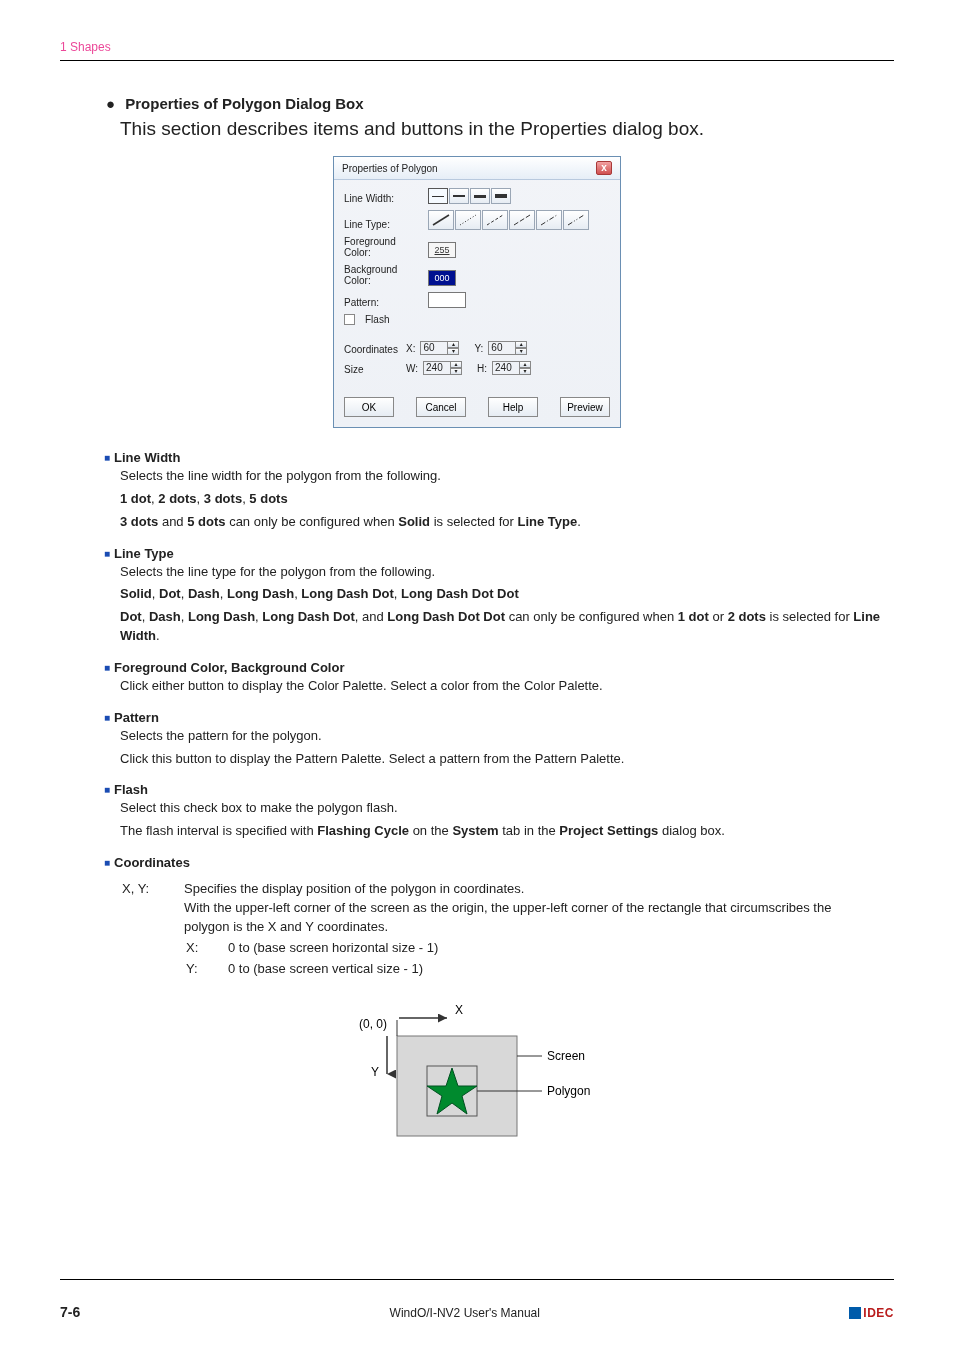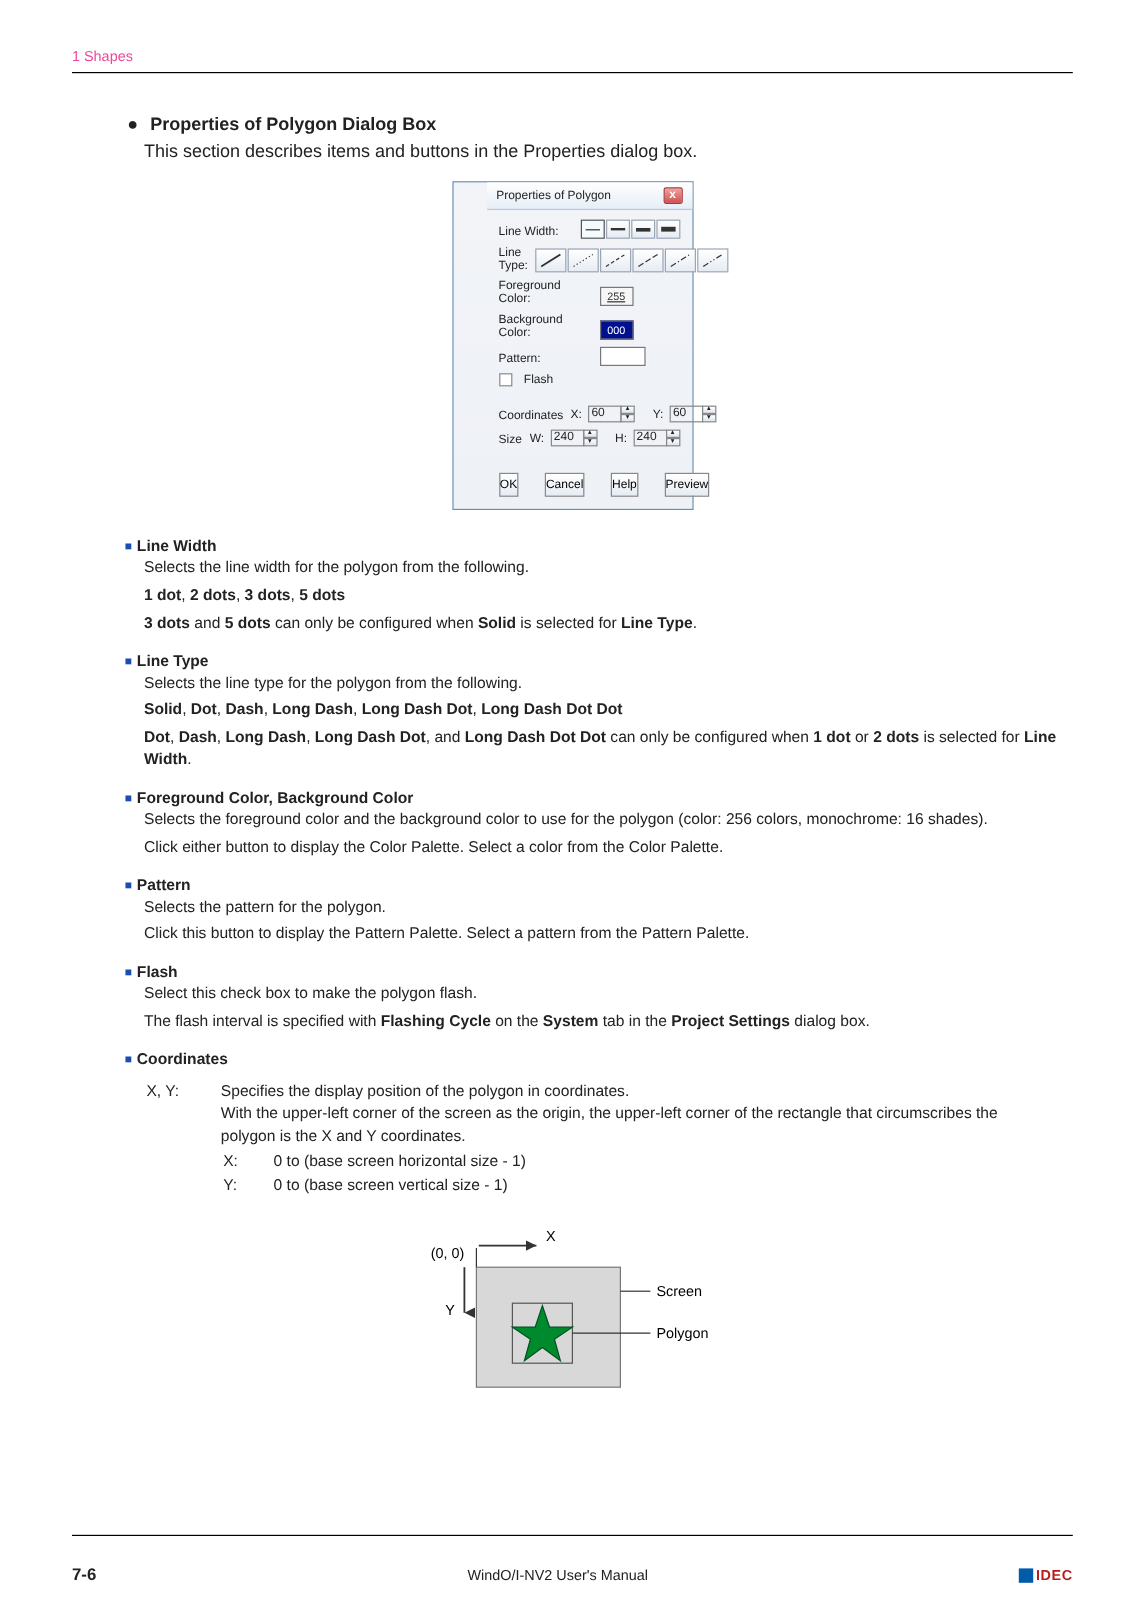--- a/index.html
+++ b/index.html
@@ -22,35 +22,34 @@
       margin-bottom: 34px;
     }
     .main-heading {
       font-size: 15px;
       font-weight: bold;
       margin-left: 46px;
       margin-bottom: 6px;
     }
     .main-heading .dot { font-size: 15px; margin-right: 6px; }
     .sub-intro {
-      font-size: 15px;
+      font-size: 19px;
       margin-left: 60px;
       margin-bottom: 16px;
     }
 
     
     .dialog-wrap { display:flex; justify-content:center; margin-bottom:22px; }
     .dialog-box {
-      width: 201px;
+      width: 288px;
       border: 1px solid #6a8fb3;
       background: linear-gradient(#f2f4f8,#eef1f6);
       font-family: Tahoma, sans-serif;
       font-size: 10px;
       color: #222;
-      padding-left: 28px;
     }
     .dialog-title {
       background: linear-gradient(#fff,#e6eef7);
       border-bottom: 1px solid #b8c9de;
       padding: 4px 8px;
       font-size: 10px;
       display: flex;
       justify-content: space-between;
       align-items: center;
     }
@@ -290,21 +289,20 @@
   <div class="item-body">
     <p>Selects the line type for the polygon from the following.</p>
     <p><span class="b">Solid</span>, <span class="b">Dot</span>, <span class="b">Dash</span>, <span class="b">Long Dash</span>, <span class="b">Long Dash Dot</span>, <span class="b">Long Dash Dot Dot</span></p>
     <p><span class="b">Dot</span><span>, </span><span class="b">Dash</span><span>, </span><span class="b">Long Dash</span><span>, </span><span class="b">Long Dash Dot</span><span>, and </span><span class="b">Long Dash Dot Dot</span><span> can only be configured when </span><span class="b">1 dot</span><span> or </span><span class="b">2 dots</span><span> is selected for </span><span class="b">Line Width</span><span>.</span></p>
   </div>
 </div>
 
 <div class="item-block">
   <div class="item-head"><span class="sq">■</span><span>Foreground Color, Background Color</span></div>
   <div class="item-body">
-    <p>Selects the foreground color and the background color to use for the polygon (color: 256 colors, monochrome: 16 shades).</p>
     <p>Click either button to display the Color Palette. Select a color from the Color Palette.</p>
   </div>
 </div>
 
 <div class="item-block">
   <div class="item-head"><span class="sq">■</span><span>Pattern</span></div>
   <div class="item-body">
     <p>Selects the pattern for the polygon.</p>
     <p>Click this button to display the Pattern Palette. Select a pattern from the Pattern Palette.</p>
   </div>

